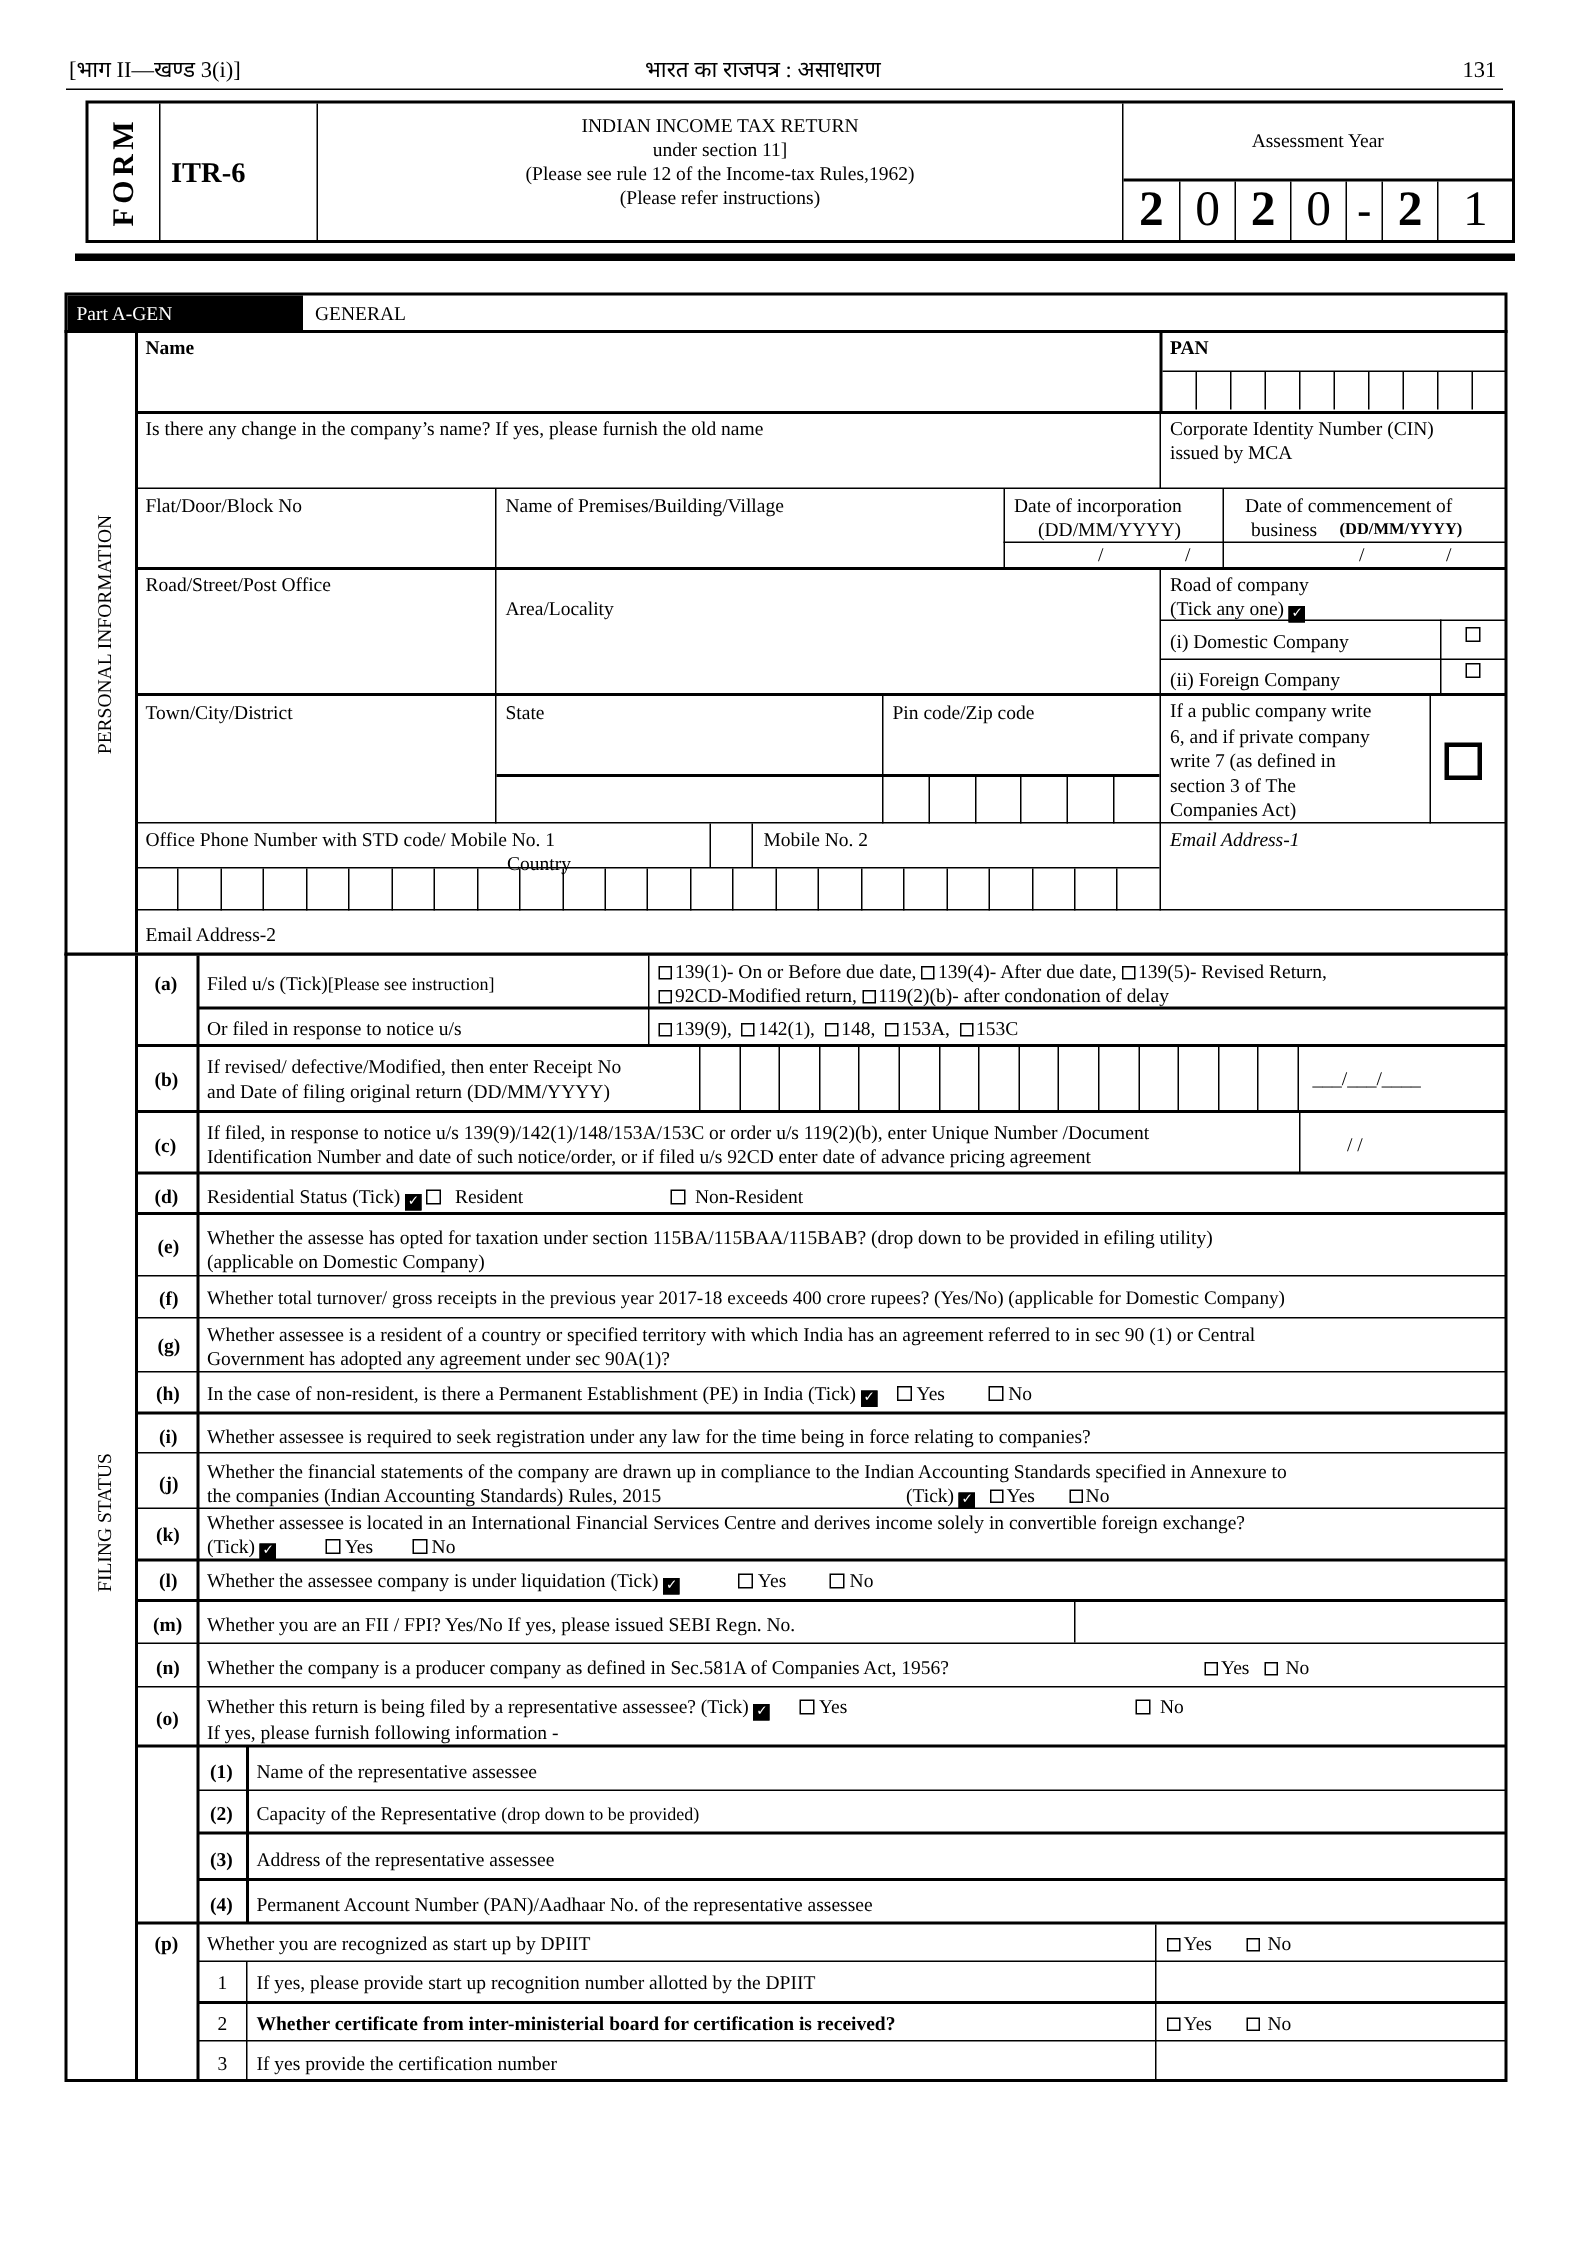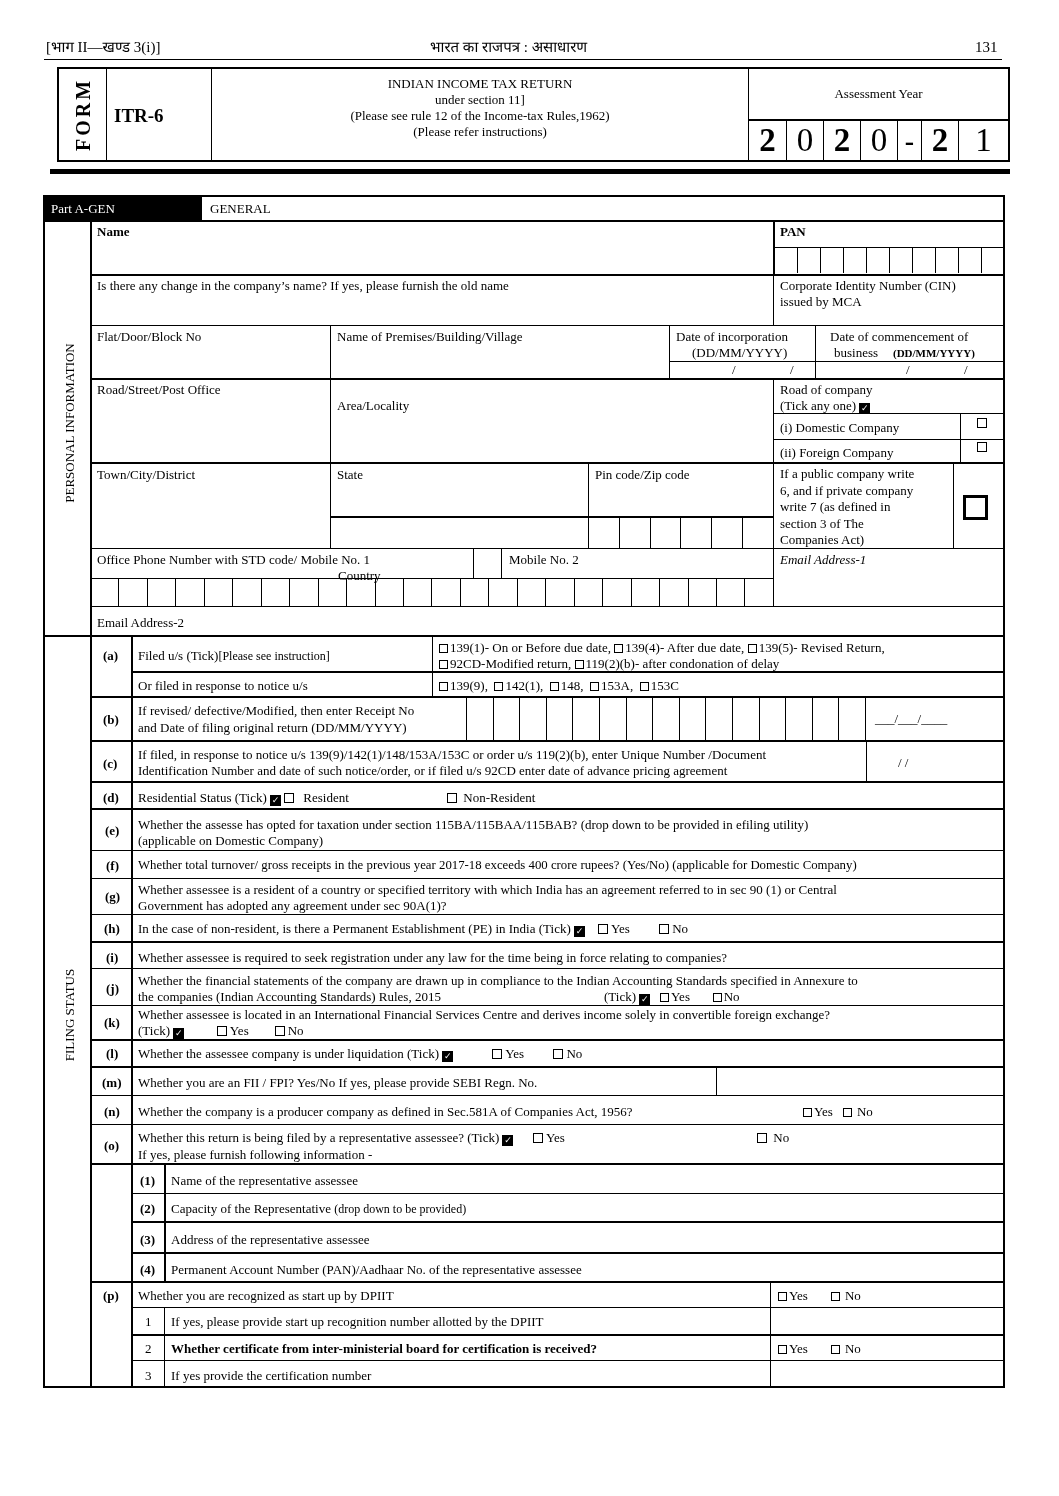--- a/index.html
+++ b/index.html
@@ -317,21 +317,21 @@
 <div class="txt bold" style="left:106px;top:1046px;">(l)</div>
 <div class="txt" style="left:138px;top:1046px;">
   <span>Whether the assessee company is under liquidation (Tick)</span>
   <span class="cbchk">✓</span>
   &nbsp;&nbsp;&nbsp;&nbsp;&nbsp;&nbsp;&nbsp;&nbsp;&nbsp;&nbsp;&nbsp;<span class="cbthin"></span><span>Yes</span>
   &nbsp;&nbsp;&nbsp;&nbsp;&nbsp;&nbsp;&nbsp;&nbsp;<span class="cbthin"></span><span>No</span>
 </div>
 <div class="hl" style="left:90px;top:1066px;width:914px;height:2px;"></div>
 
 <div class="txt bold" style="left:102px;top:1075px;">(m)</div>
-<div class="txt" style="left:138px;top:1075px;">Whether you are an FII / FPI? Yes/No     If yes, please provide SEBI Regn. No.</div>
+<div class="txt" style="left:138px;top:1075px;">Whether you are an FII / FPI? Yes/No     If yes, please issued SEBI Regn. No.</div>
 <div class="abs" style="left:716px;top:1068px;width:1px;height:27px;background:#000;"></div>
 <div class="field" style="left:718px;top:1069px;width:284px;height:25px;"></div>
 <div class="hl" style="left:90px;top:1095px;width:914px;height:1px;"></div>
 
 <div class="txt bold" style="left:104px;top:1104px;">(n)</div>
 <div class="txt" style="left:138px;top:1104px;">Whether the company is a producer company as defined in Sec.581A of Companies Act, 1956?</div>
 <div class="txt" style="left:803px;top:1104px;">
   <span class="cb"></span><span>Yes</span>
   &nbsp;&nbsp;<span class="cb"></span>&nbsp;<span>No</span>
 </div>

